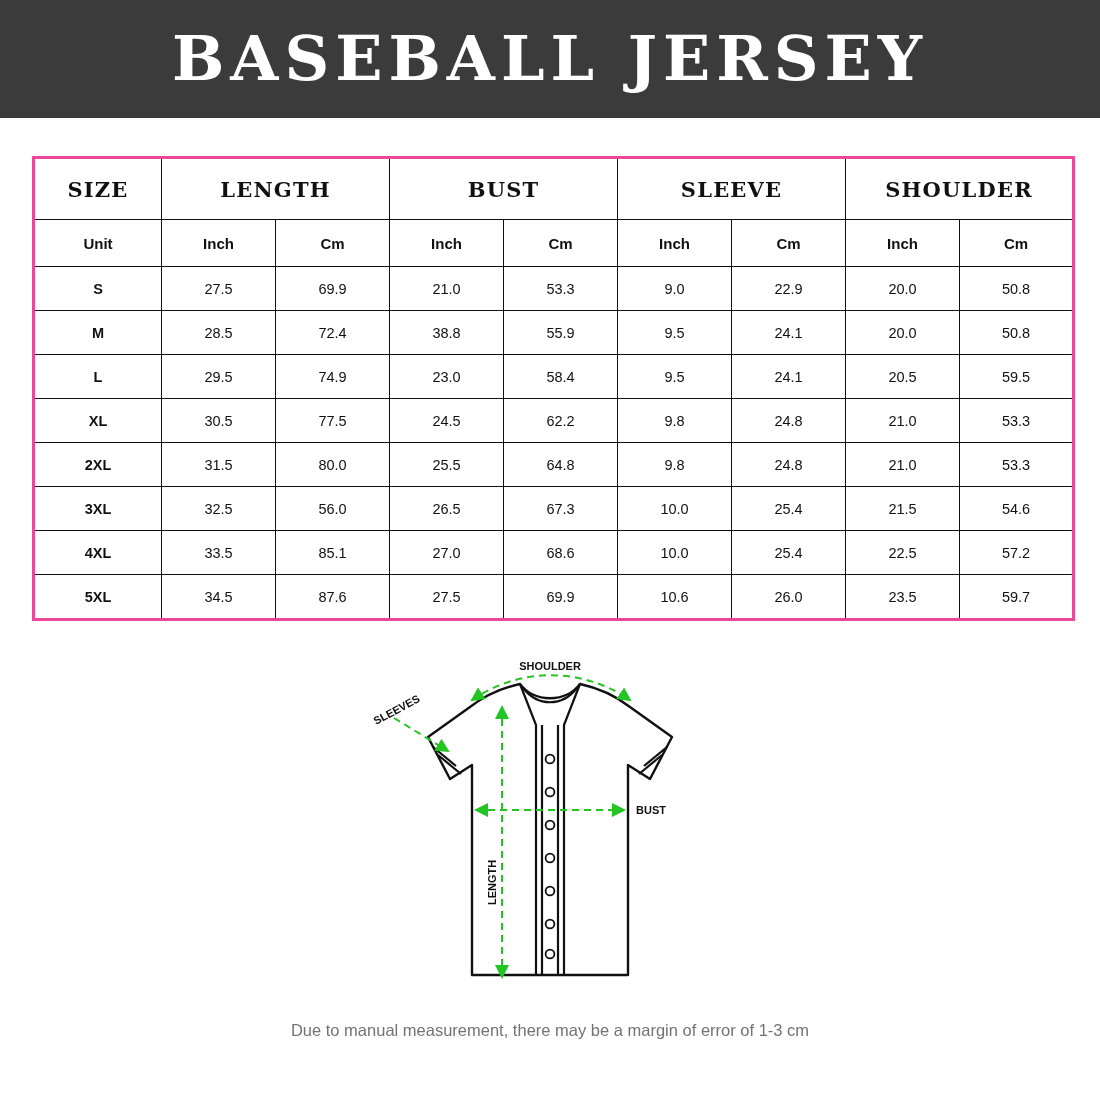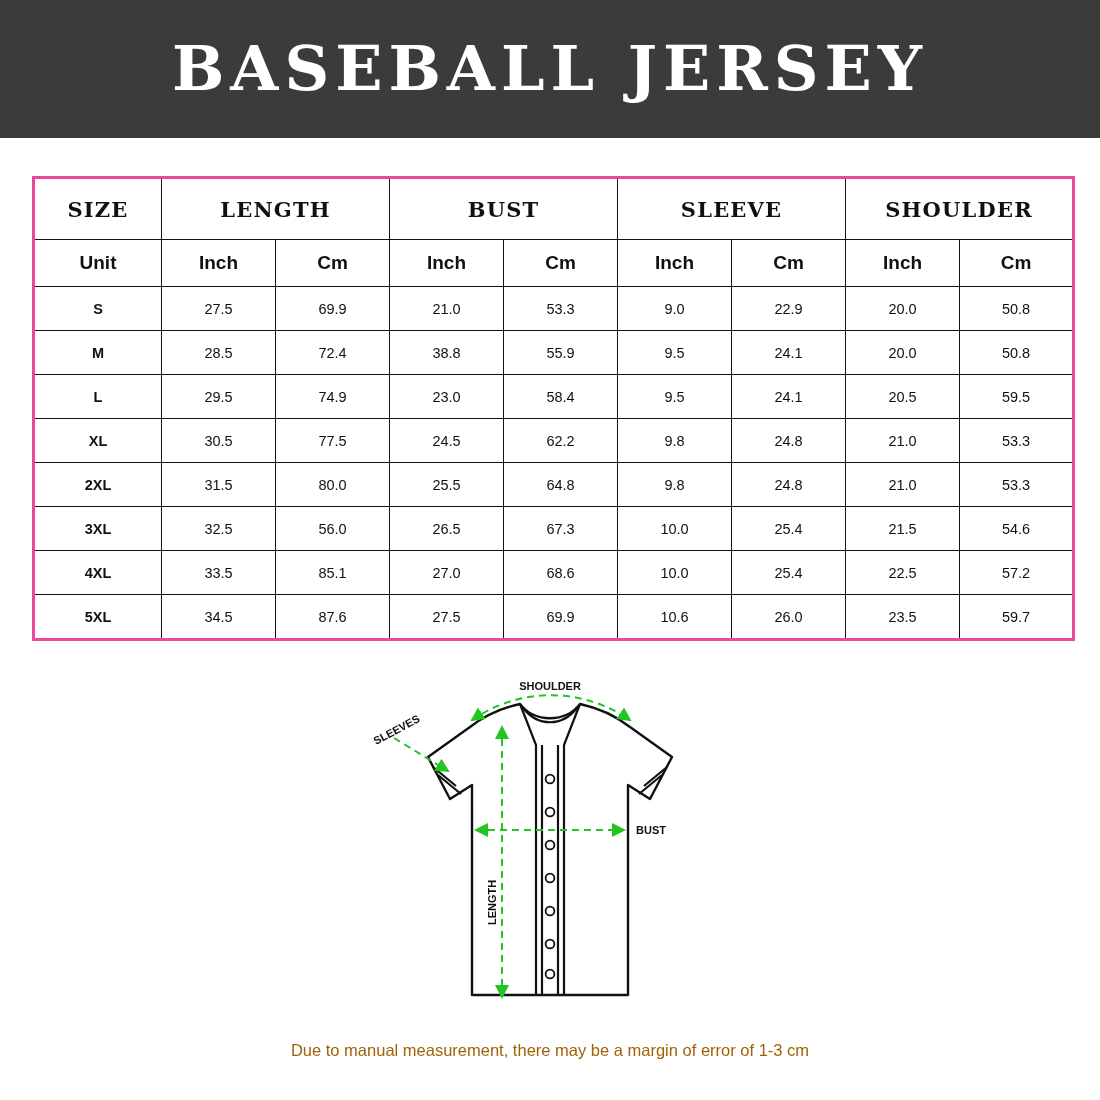--- a/index.html
+++ b/index.html
@@ -10,21 +10,21 @@
     width: 1100px;
     height: 1100px;
     background: #ffffff;
     font-family: "Liberation Sans", sans-serif;
     color: #111111;
     overflow: hidden;
   }
 
   
   .header-banner {
-    height: 138px;
+    height: 118px;
     background: #3b3b3b;
     display: flex;
     align-items: center;
     justify-content: center;
   }
   .header-title {
     font-family: "DejaVu Serif", serif;
     font-weight: bold;
     font-size: 62px;
     letter-spacing: 6px;
@@ -52,21 +52,21 @@
   .group-head th {
     height: 58px;
     font-family: "DejaVu Serif", serif;
     font-weight: bold;
     font-size: 21px;
     letter-spacing: 1.2px;
     border-bottom: 2px solid #111111;
   }
   .unit-row td {
     height: 44px;
-    font-size: 19px;
+    font-size: 15px;
     font-weight: bold;
     border-bottom: 2px solid #111111;
   }
   .data-row td {
     height: 41px;
     font-size: 14.5px;
   }
   .data-row td.size-cell {
     font-weight: bold;
   }
@@ -78,21 +78,21 @@
     position: relative;
     margin-top: 34px;
     height: 400px;
   }
   .diagram-holder {
     display: flex;
     justify-content: center;
   }
   .note {
     text-align: center;
-    color: #a16207;
+    color: #737373;
     font-size: 16.5px;
     margin-top: 6px;
   }
   svg { display: block; }
 </style>
 </head>
 <body>
 
 <div class="header-banner">
   <div class="header-title">BASEBALL JERSEY</div>

